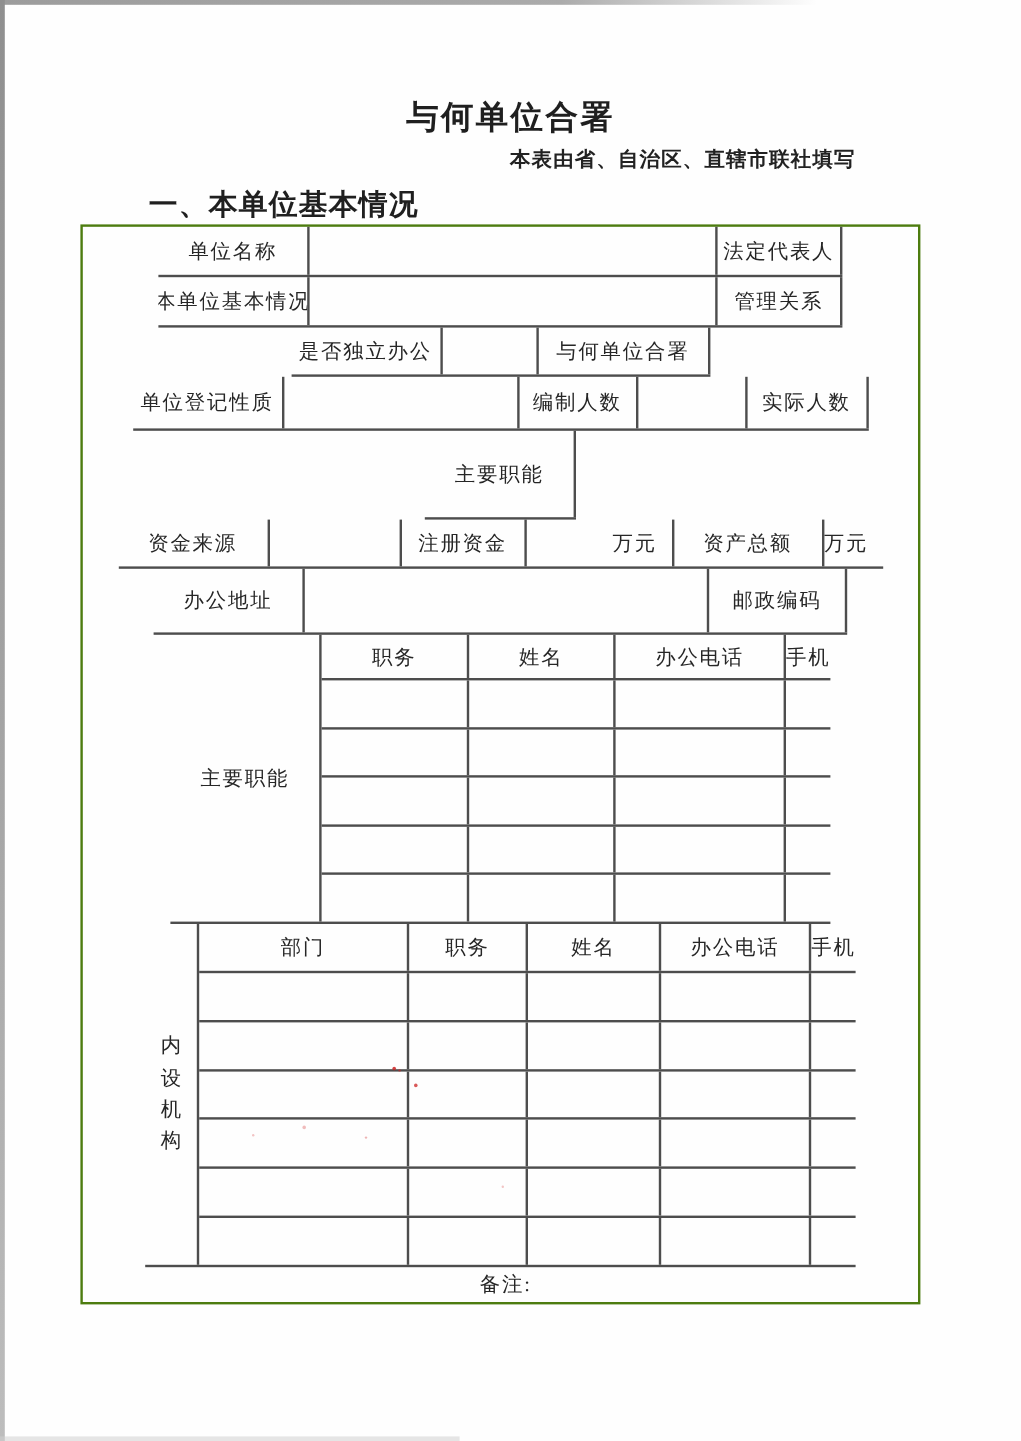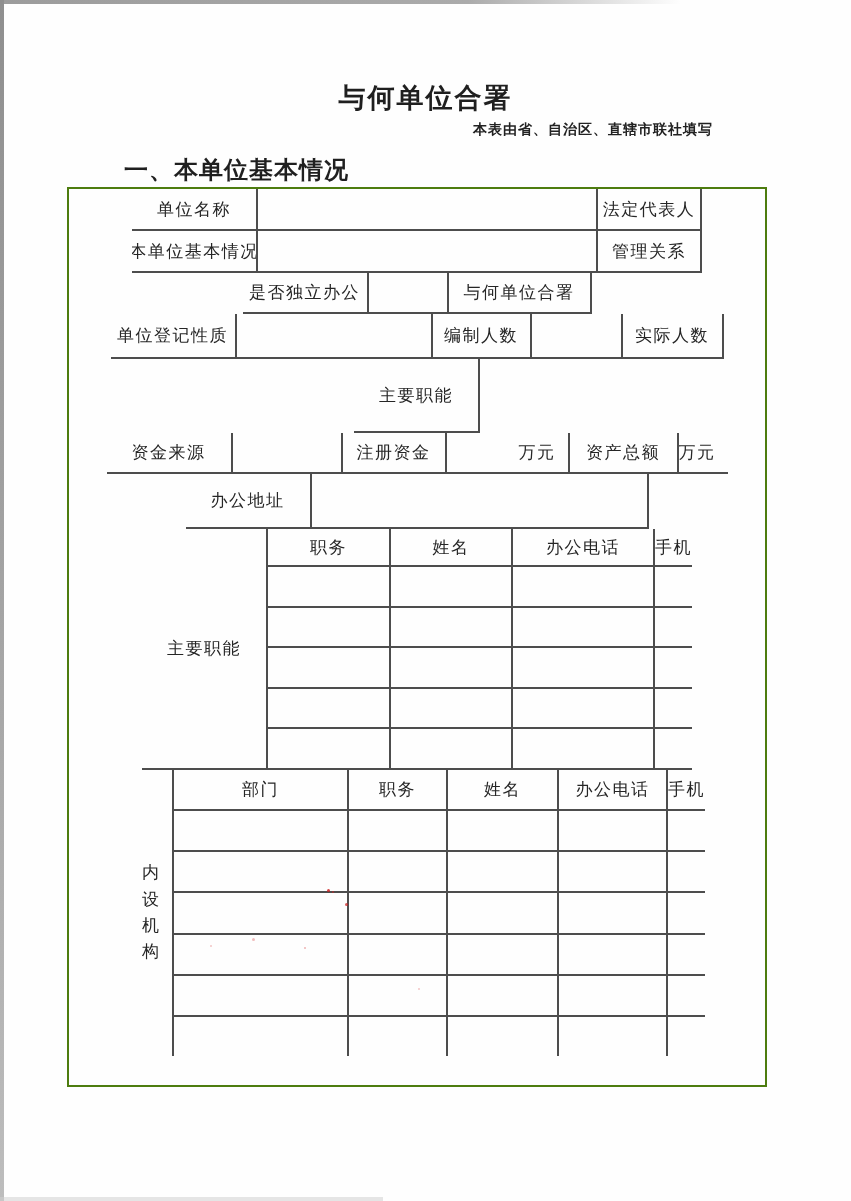--- a/index.html
+++ b/index.html
@@ -15,41 +15,41 @@
     background:linear-gradient(to right,#9c9c9c 0%,#ababab 55%,rgba(255,255,255,0) 80%); }
   .edge-left { position:absolute; left:0; top:0; width:4px; height:100%;
     background:linear-gradient(to bottom,#8f8f8f,#a8a8a8 60%,#bdbdbd); }
   .edge-bottom { position:absolute; left:0; bottom:0; width:45%; height:4px;
     background:#cfcfcf; opacity:.55; }
 
   .title { position:absolute; top:80px; left:0; width:100%;
     text-align:center; font-size:27px; font-weight:bold;
     letter-spacing:2px; color:#1f1f1f; }
   .subtitle { position:absolute; top:121px; right:138px;
-    font-size:14px; font-weight:bold; letter-spacing:1px; color:#222; }
+    font-size:17px; font-weight:bold; letter-spacing:1px; color:#222; }
   .section-heading { position:absolute; top:154px; left:124px;
     font-size:24px; font-weight:bold; letter-spacing:1px; color:#1f1f1f; }
 
   .tbl { position:absolute; left:67px; top:187px; width:700px; height:900px;
     border:2px solid #4d7c0f; display:flex; flex-direction:column;align-items:center; }
   .row { display:flex; border-bottom:2px solid #4d4d4d; flex-shrink:1; min-height:0; }
   .tbl > .row:last-child { border-bottom:none; }
   .cell { border-right:2px solid #4d4d4d; display:flex; align-items:center;
     justify-content:center; font-size:17px; letter-spacing:1.5px;
     overflow:hidden; white-space:nowrap; }
   .row > .cell:last-child { border-right:none; }
   .sub { flex:1; display:flex; flex-direction:column; min-width:0; }
   .sub > .row:last-child { border-bottom:none; }
 
   .fl { flex:1; }
   .h42{height:42px} .h41{height:41px} .h45{height:45px} .h74{height:74px}
   .h44{height:55px} .h38{height:38px} .h241{height:241px} .h286{height:286px}
   .w126{width:126px} .w340{width:340px} .w104{width:104px} .w80{width:80px}
   .w143{width:143px} .w196{width:196px} .w99{width:99px} .w91{width:91px}
-  .w101{width:101px} .w110{width:110px} .w123{width:123px} .w125{width:109px}
+  .w101{width:101px} .w110{width:110px} .w123{width:123px} .w125{width:125px}
   .w337{width:337px} .w115{width:115px} .w45{width:45px} .w175{width:175px}
   .w111{width:111px} .w142{width:142px} .w122{width:122px}
 
   .unit-right { justify-content:flex-end; padding-right:12px; }
   .remarks { justify-content:flex-start; padding-left:9px; }
   .vert { flex-direction:column; line-height:1.55; letter-spacing:0; }
   .vert span { display:block; }
 
   .speck { position:absolute; border-radius:50%; }
 </style>
@@ -107,20 +107,21 @@
       <div class="cell w110"></div>
       <div class="cell w104">注册资金</div>
       <div class="cell w123 unit-right">万元</div>
       <div class="cell w125">资产总额</div>
       <div class="cell fl unit-right">万元</div>
     </div>
 
     <div class="row h44">
       <div class="cell w126">办公地址</div>
       <div class="cell w337"></div>
+      <div class="cell w115">邮政编码</div>
       <div class="cell fl"></div>
     </div>
 
     <div class="row h241">
       <div class="cell w126">主要职能</div>
       <div class="sub">
         <div class="row h38">
           <div class="cell w123">职务</div>
           <div class="cell w122">姓名</div>
           <div class="cell w142">办公电话</div>
@@ -212,20 +213,23 @@
         <div class="row fl">
           <div class="cell w175"></div>
           <div class="cell w99"></div>
           <div class="cell w111"></div>
           <div class="cell w125"></div>
           <div class="cell fl"></div>
         </div>
       </div>
     </div>
 
+    <div class="row fl">
+      <div class="cell fl remarks">备注:</div>
+    </div>
 
   </div>
 
   <div class="speck" style="left:327px;top:889px;width:3px;height:3px;background:rgba(204,34,34,.85);"></div>
   <div class="speck" style="left:332px;top:891px;width:2px;height:2px;background:rgba(204,34,34,.6);"></div>
   <div class="speck" style="left:345px;top:903px;width:3px;height:3px;background:rgba(204,34,34,.75);"></div>
   <div class="speck" style="left:252px;top:938px;width:3px;height:3px;background:rgba(220,90,90,.4);"></div>
   <div class="speck" style="left:304px;top:947px;width:2px;height:2px;background:rgba(220,90,90,.45);"></div>
   <div class="speck" style="left:210px;top:945px;width:2px;height:2px;background:rgba(220,90,90,.35);"></div>
   <div class="speck" style="left:418px;top:988px;width:2px;height:2px;background:rgba(220,90,90,.35);"></div>

